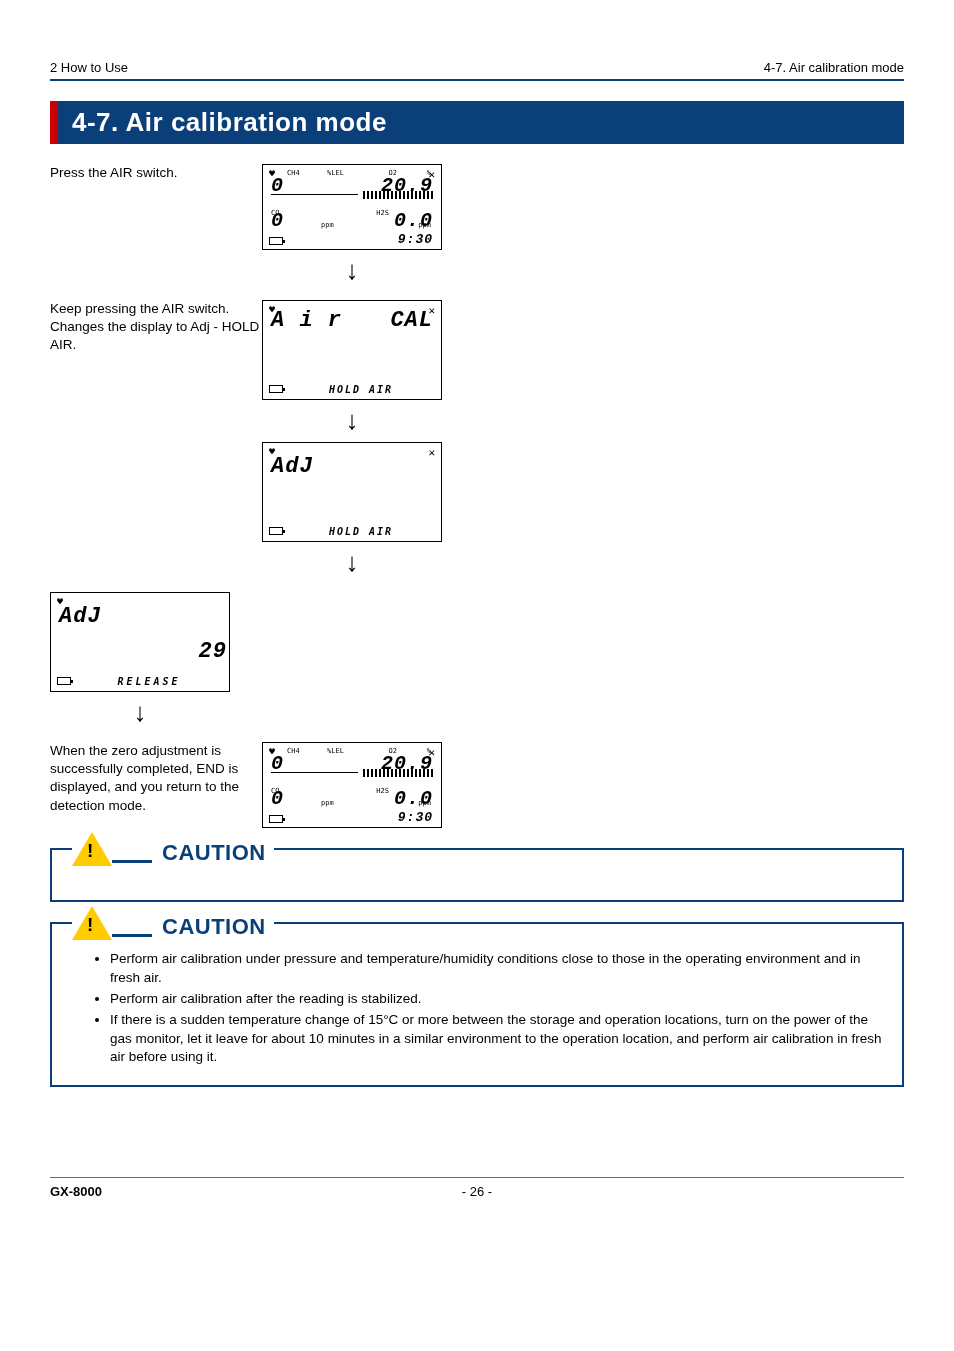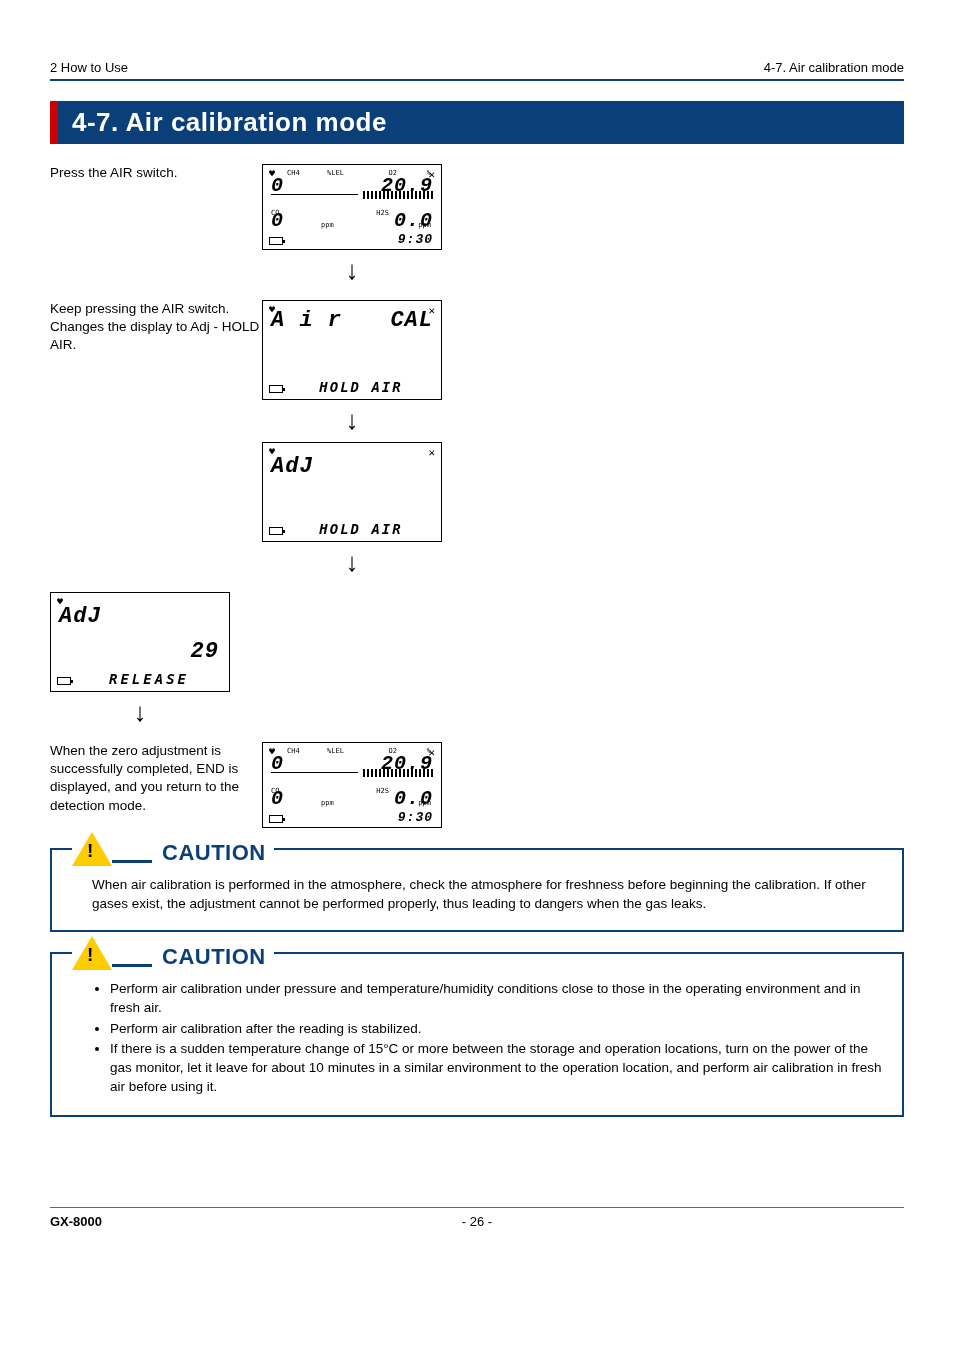--- a/index.html
+++ b/index.html
@@ -53,21 +53,21 @@
     position: relative;
     background: #fff;
     font-family: monospace;
   }
   .lcd.tall { height: 100px; }
   .lcd .seg { font-family: "Courier New", monospace; font-style: italic; font-weight: bold; letter-spacing: 1px; }
   .lcd-top { display:flex; justify-content:space-between; padding:3px 8px 0 8px; font-size:20px; }
   .lcd-mid { display:flex; justify-content:space-between; padding:0 8px; font-size:20px; }
   .lcd-bot { text-align:right; padding-right:8px; font-size:13px; }
   .lcd-row { display:flex; justify-content:space-between; padding:3px 8px; font-size:22px; }
-  .lcd-msg { position:absolute; bottom:4px; left:0; right:0; text-align:center; font-size:14px; font-weight:bold; letter-spacing:2px; font-style:italic;margin-top:36px; }
+  .lcd-msg { position:absolute; bottom:4px; left:0; right:0; text-align:center; font-size:10px; font-weight:bold; letter-spacing:2px; font-style:italic;margin-top:36px; }
   .bar-graph { position:absolute; top:26px; left:8px; right:8px; height:8px; }
   .bar-graph::before { content:""; position:absolute; left:0; right:75px; top:3px; border-top:1px solid #000; }
   .bar-graph::after { content:""; position:absolute; right:0; width:70px; top:0; height:8px; background:repeating-linear-gradient(90deg,#000 0 2px,#fff 2px 4px); }
   .batt { position:absolute; bottom:4px; left:6px; width:14px; height:8px; border:1px solid #000; }
   .batt::after { content:""; position:absolute; right:-3px; top:2px; width:2px; height:3px; background:#000; }
   .heart { position:absolute; top:3px; left:6px; font-size:10px; }
   .antenna { position:absolute; top:3px; right:6px; font-size:11px; }
   .arrow-down { text-align:center; font-size:26px; margin:6px 0 6px 0; width:180px; font-family: serif; }
   .lcd-wrap { display:flex; flex-direction:column; align-items:center; }
 
@@ -206,21 +206,21 @@
   </div>
 </div>
 
 <div class="step-row">
   <div class="lcd-wrap">
     <div class="lcd tall">
       <span class="heart">♥</span>
       <div class="lcd-row seg" style="margin-top:8px; justify-content:flex-start">
         <span>AdJ</span>
       </div>
-      <div style="position:absolute; right:10px; top:46px; font-size:22px;" class="seg">
+      <div style="position:absolute; right:2px; top:46px; font-size:22px;" class="seg">
         <span>29</span>
       </div>
       <div class="batt" style="bottom:6px"></div>
       <div class="lcd-msg" style="padding-left:18px; letter-spacing:3px;"><span>RELEASE</span></div>
     </div>
     <div class="arrow-down">↓</div>
   </div>
 </div>
 
 <div class="step-row">
@@ -253,21 +253,20 @@
 </div>
 
 <div class="callout-box">
   <div class="callout-header">
     <div class="tri">
         <span class="mark">!</span>
       </div>
     <div class="callout-line"></div>
     <div class="callout-title">CAUTION</div>
   </div>
-  <div class="callout-body">When air calibration is performed in the atmosphere, check the atmosphere for freshness before beginning the calibration. If other gases exist, the adjustment cannot be performed properly, thus leading to dangers when the gas leaks.</div>
 </div>
 
 <div class="callout-box">
   <div class="callout-header">
     <div class="tri">
         <span class="mark">!</span>
       </div>
     <div class="callout-line"></div>
     <div class="callout-title">CAUTION</div>
   </div>

